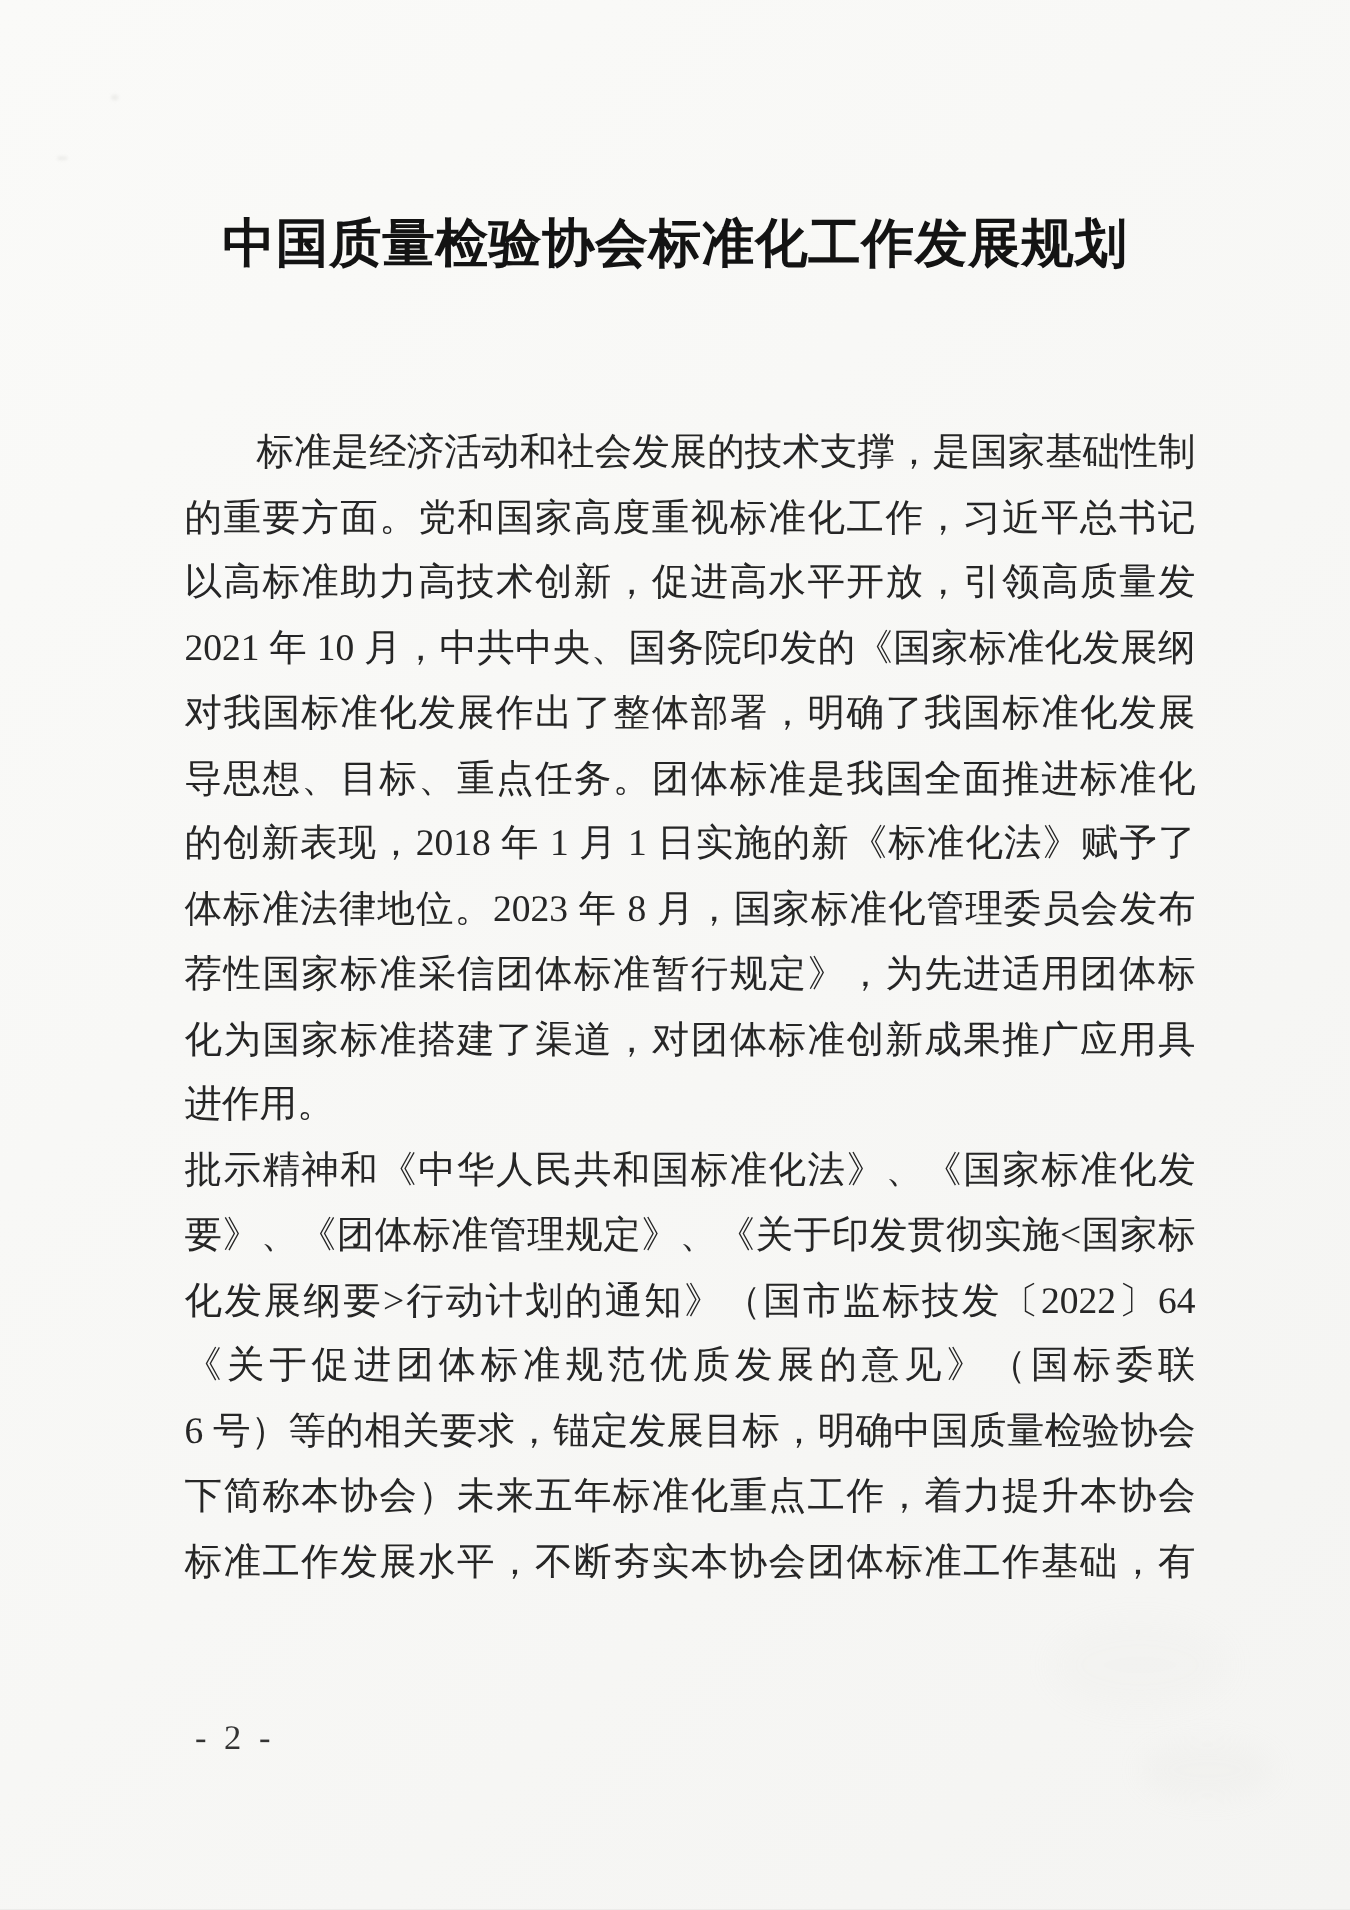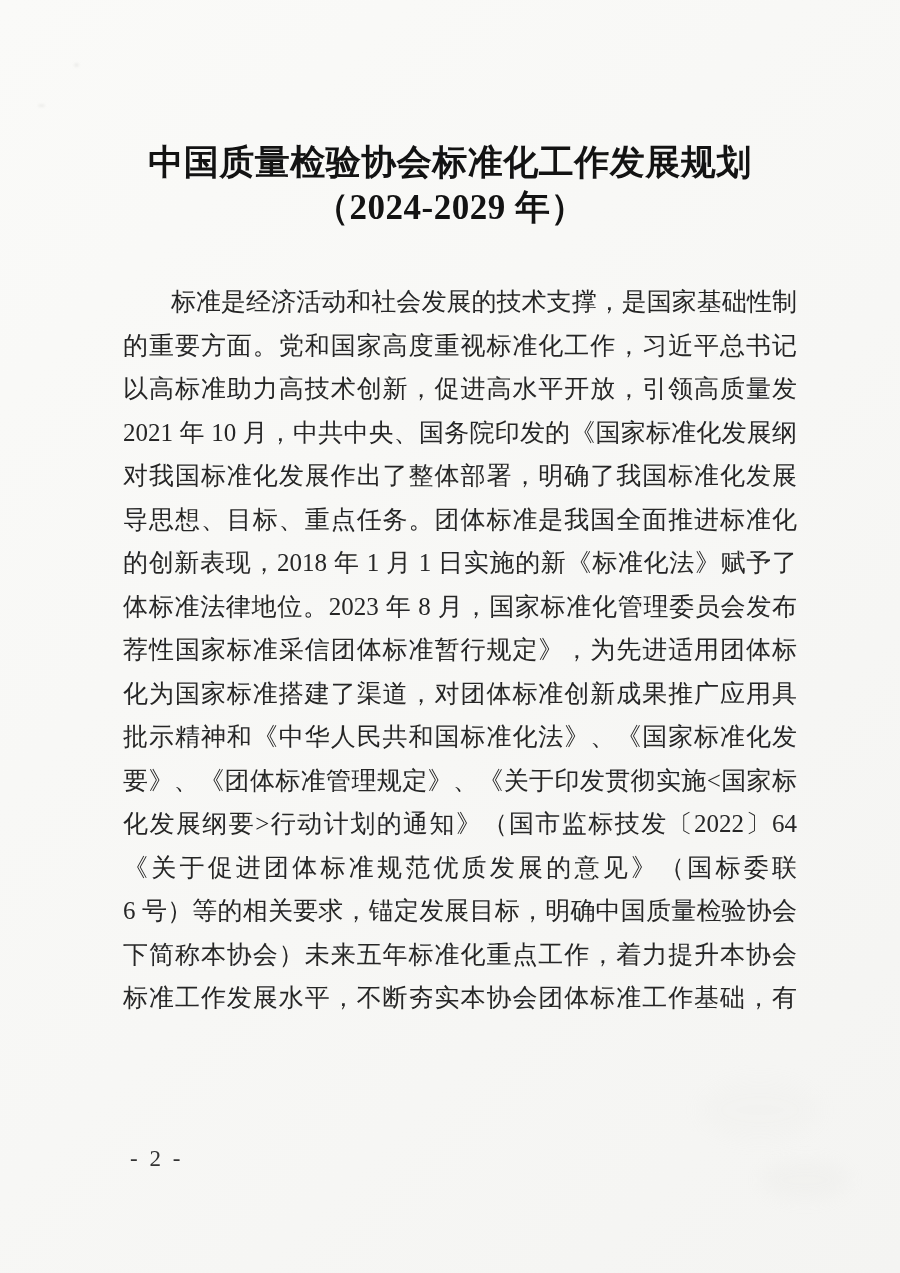--- a/index.html
+++ b/index.html
@@ -71,34 +71,34 @@
 
 <div class="page">
 
   <div class="speck s1"></div>
   <div class="speck s2"></div>
   <div class="speck s3"></div>
   <div class="speck s4"></div>
 
   <h1 class="title">
     <span class="title-line">中国质量检验协会标准化工作发展规划</span>
-    <span class="title-line">（2024-2029 年）</span>
   </h1>
 
   <div class="body">
     <div class="line indent">标准是经济活动和社会发展的技术支撑，是国家基础性制度</div>
     <div class="line">的重要方面。党和国家高度重视标准化工作，习近平总书记强调，</div>
     <div class="line">以高标准助力高技术创新，促进高水平开放，引领高质量发展。</div>
     <div class="line">2021 年 10 月，中共中央、国务院印发的《国家标准化发展纲要》，</div>
     <div class="line">对我国标准化发展作出了整体部署，明确了我国标准化发展的指</div>
     <div class="line">导思想、目标、重点任务。团体标准是我国全面推进标准化建设</div>
     <div class="line">的创新表现，2018 年 1 月 1 日实施的新《标准化法》赋予了团</div>
     <div class="line">体标准法律地位。2023 年 8 月，国家标准化管理委员会发布《推</div>
     <div class="line">荐性国家标准采信团体标准暂行规定》，为先进适用团体标准转</div>
     <div class="line">化为国家标准搭建了渠道，对团体标准创新成果推广应用具有促</div>
+    <div class="line para-end">进作用。</div>
     <div class="line">批示精神和《中华人民共和国标准化法》、《国家标准化发展纲</div>
     <div class="line">要》、《团体标准管理规定》、《关于印发贯彻实施&lt;国家标准</div>
     <div class="line">化发展纲要&gt;行动计划的通知》（国市监标技发〔2022〕64 号）、</div>
     <div class="line">《关于促进团体标准规范优质发展的意见》（国标委联〔2022〕</div>
     <div class="line">6 号）等的相关要求，锚定发展目标，明确中国质量检验协会（以</div>
     <div class="line">下简称本协会）未来五年标准化重点工作，着力提升本协会团体</div>
     <div class="line">标准工作发展水平，不断夯实本协会团体标准工作基础，有序推</div>
   </div>
 
   <div class="page-number">- 2 -</div>

